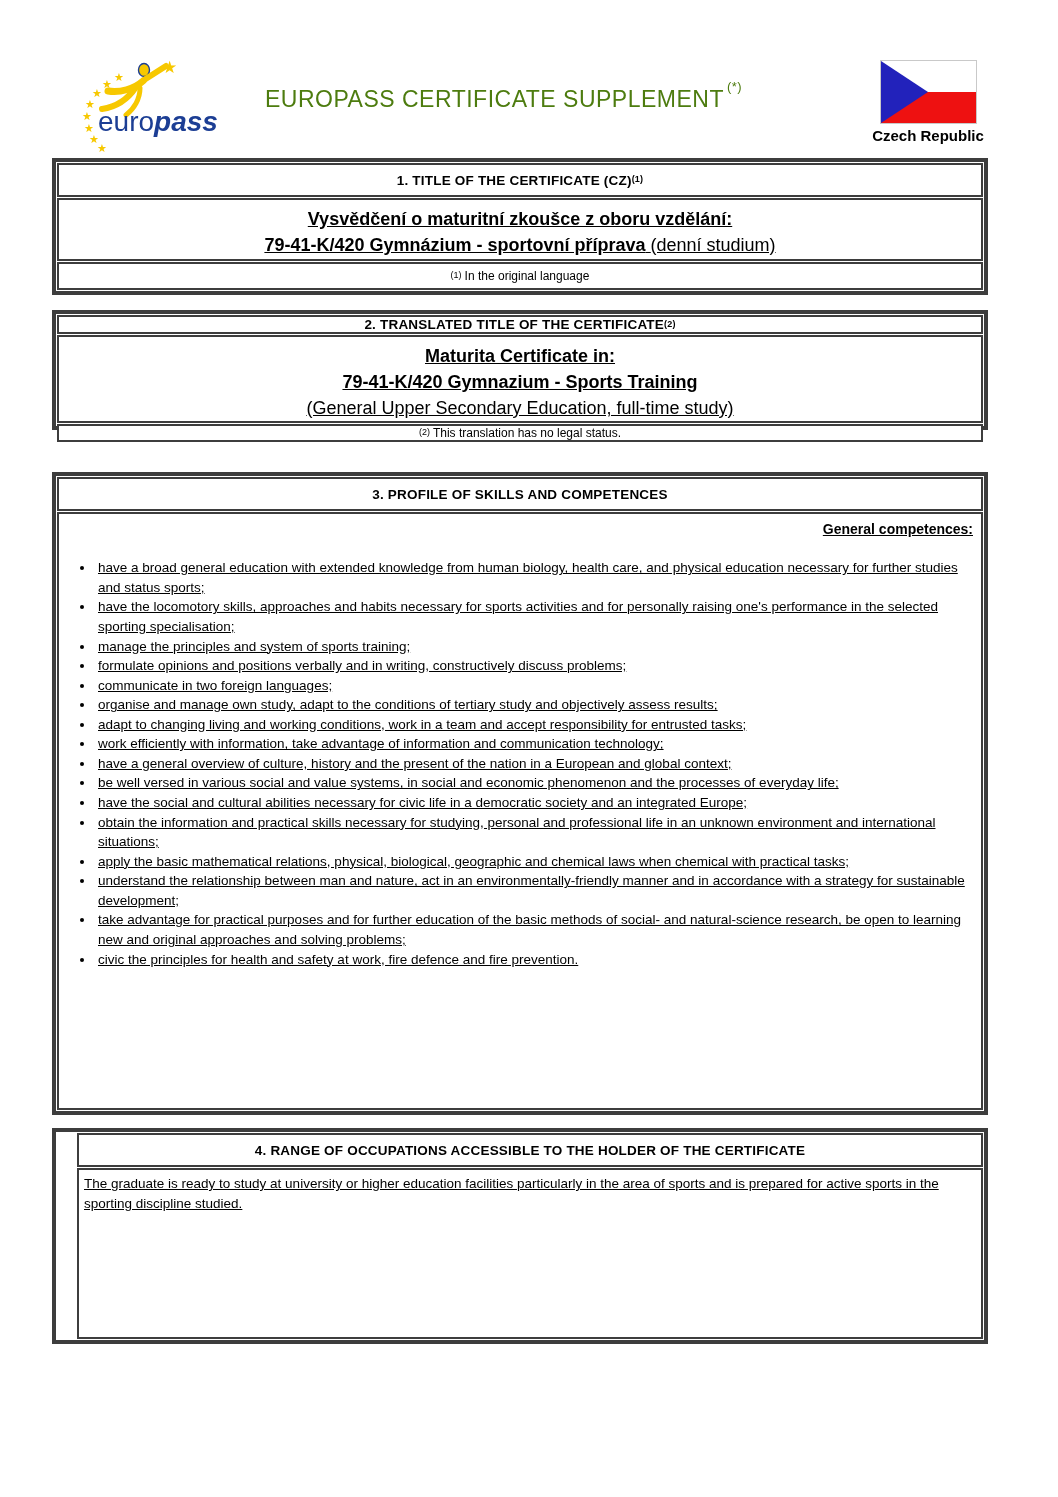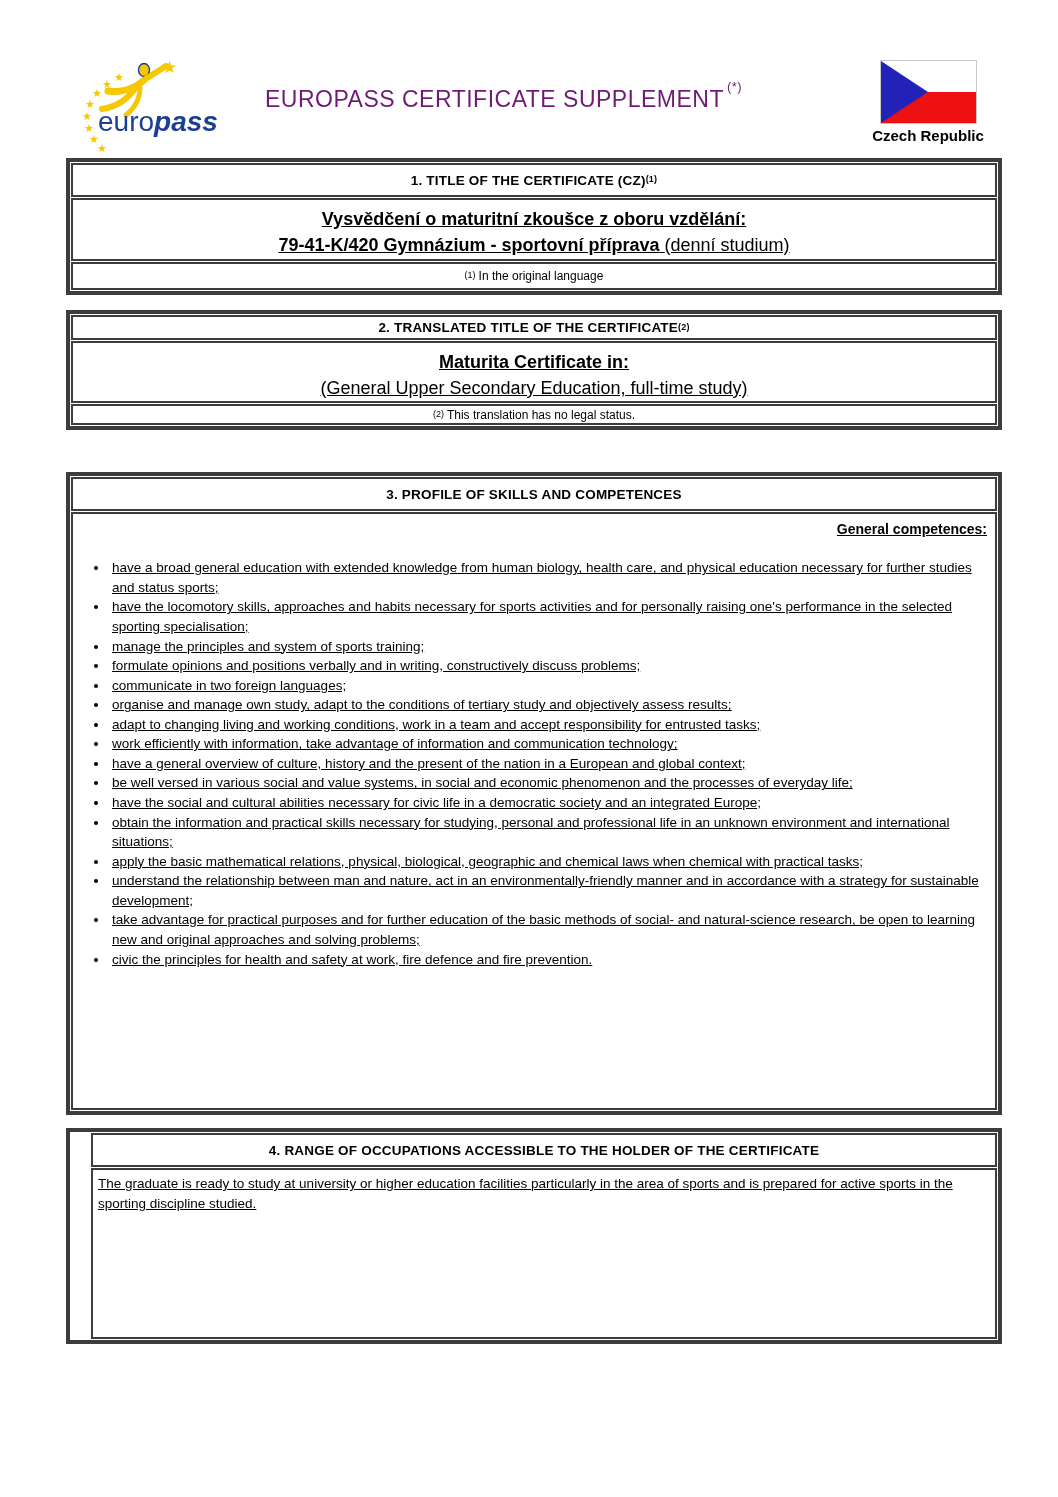--- a/index.html
+++ b/index.html
@@ -5,29 +5,29 @@
   html,body{margin:0;padding:0;}
   body{
     width:1058px;height:1497px;position:relative;background:#ffffff;
     font-family:"Liberation Sans","DejaVu Sans",sans-serif;color:#000;
     -webkit-font-smoothing:antialiased;
   }
   
   .logo{position:absolute;left:64px;top:55px;width:170px;height:100px;}
   .doc-title{
     position:absolute;left:265px;top:86px;font-size:23px;letter-spacing:.5px;
-    white-space:nowrap;color:#701a75;
+    white-space:nowrap;color:#4d7c0f;
   }
   .doc-title sup{font-size:13px;position:relative;top:-7px;left:3px;}
   .flag-block{position:absolute;left:858px;top:60px;width:140px;text-align:center;}
   .flag{display:block;margin:0 auto;border:1px solid #c9c9c9;}
   .flag-label{font-size:15px;font-weight:700;margin-top:3px;}
   
   .section{
-    position:absolute;left:66px;width:936px;box-sizing:border-box;
+    position:absolute;left:52px;width:936px;box-sizing:border-box;
     border:4px solid #3d3d3d;background:#fff;padding:1px;
     display:flex;flex-direction:column;gap:1px;
   }
   .srow{border:2px solid #3d3d3d;box-sizing:border-box;background:#fff;}
   .srow.head{
     display:flex;align-items:center;justify-content:center;
     font-size:13.5px;font-weight:700;letter-spacing:.2px;text-align:center;
   }
   .srow.head sup{font-size:9px;position:relative;top:-1px;font-weight:700;}
   .srow.body{flex:1 1 auto;text-decoration:underline;}
@@ -115,20 +115,21 @@
   </div>
 </div>
 
 <div class="section" id="section2">
   <div class="srow head">
     <span>2. TRANSLATED TITLE OF THE CERTIFICATE</span>
       <sup>(2)</sup>
   </div>
   <div class="srow body center-lines">
     <div class="b">Maturita Certificate in:</div>
+    <div class="b">79-41-K/420 Gymnazium - Sports Training</div>
     <div>(General Upper Secondary Education, full-time study)</div>
   </div>
   <div class="srow foot">
     <sup>(2)</sup>
     <span>This translation has no legal status.</span>
   </div>
 </div>
 
 <div class="section" id="section3">
   <div class="srow head">

